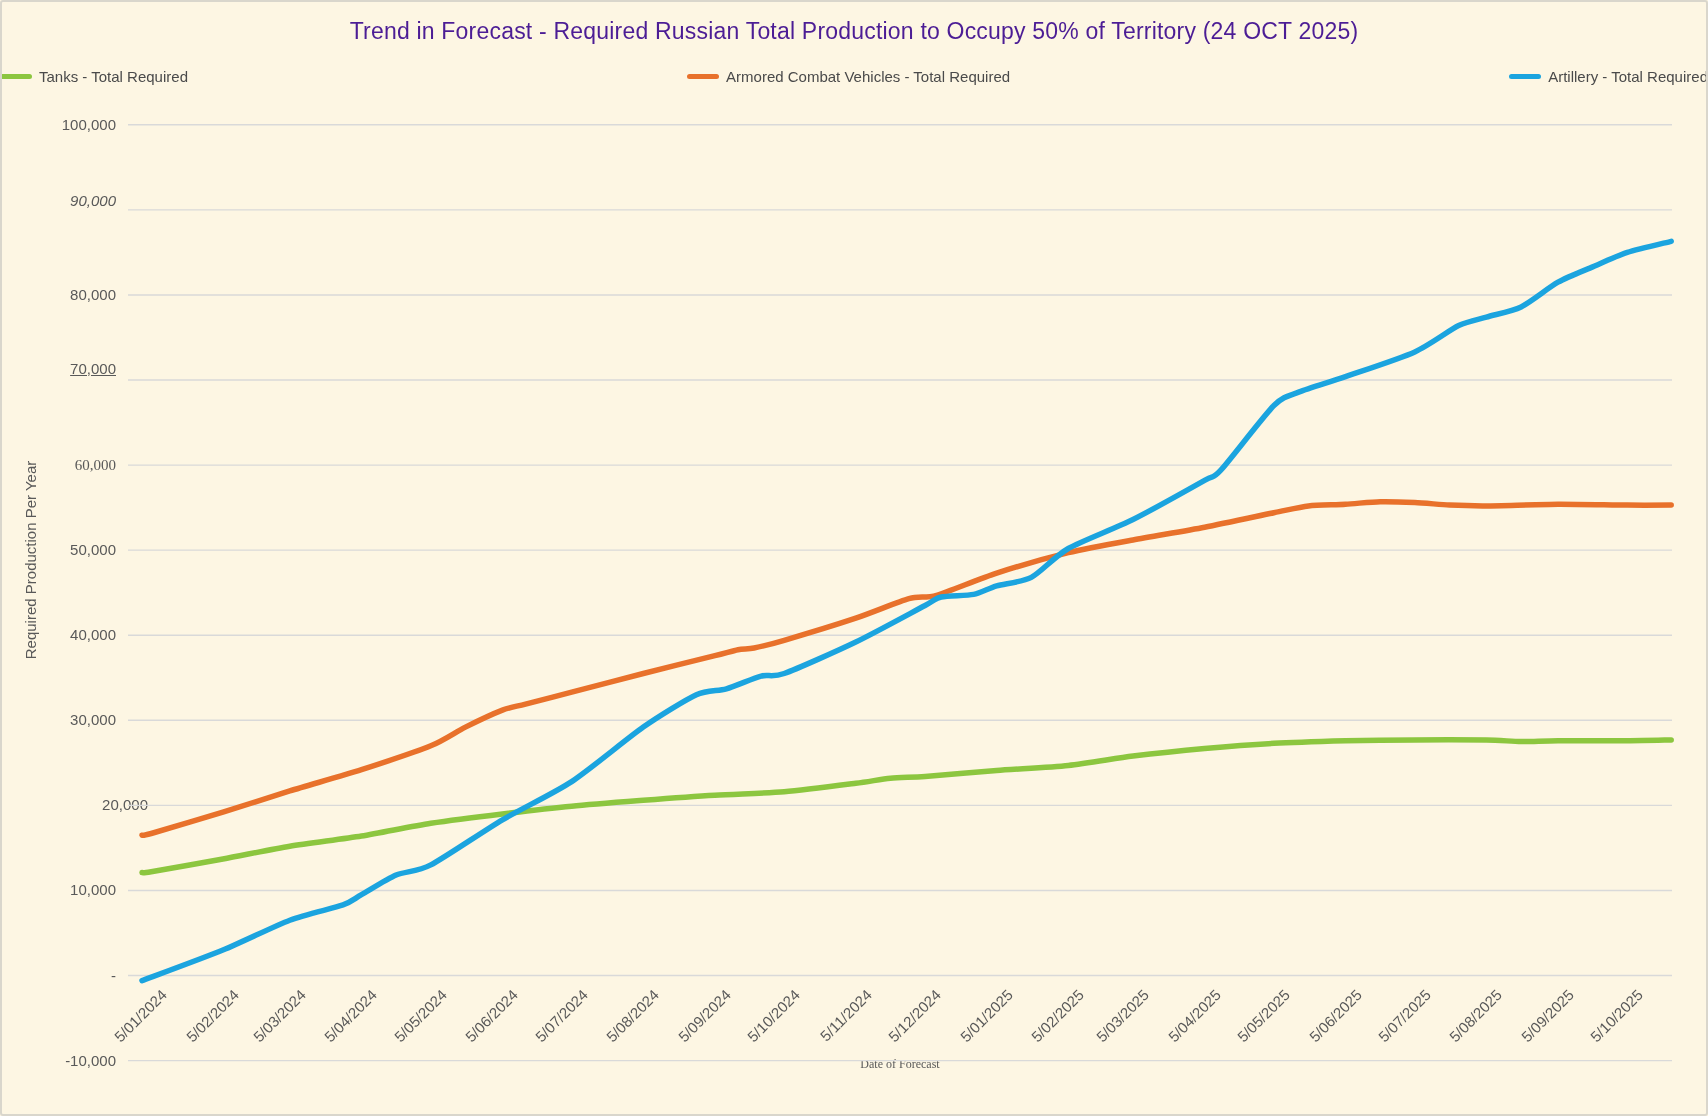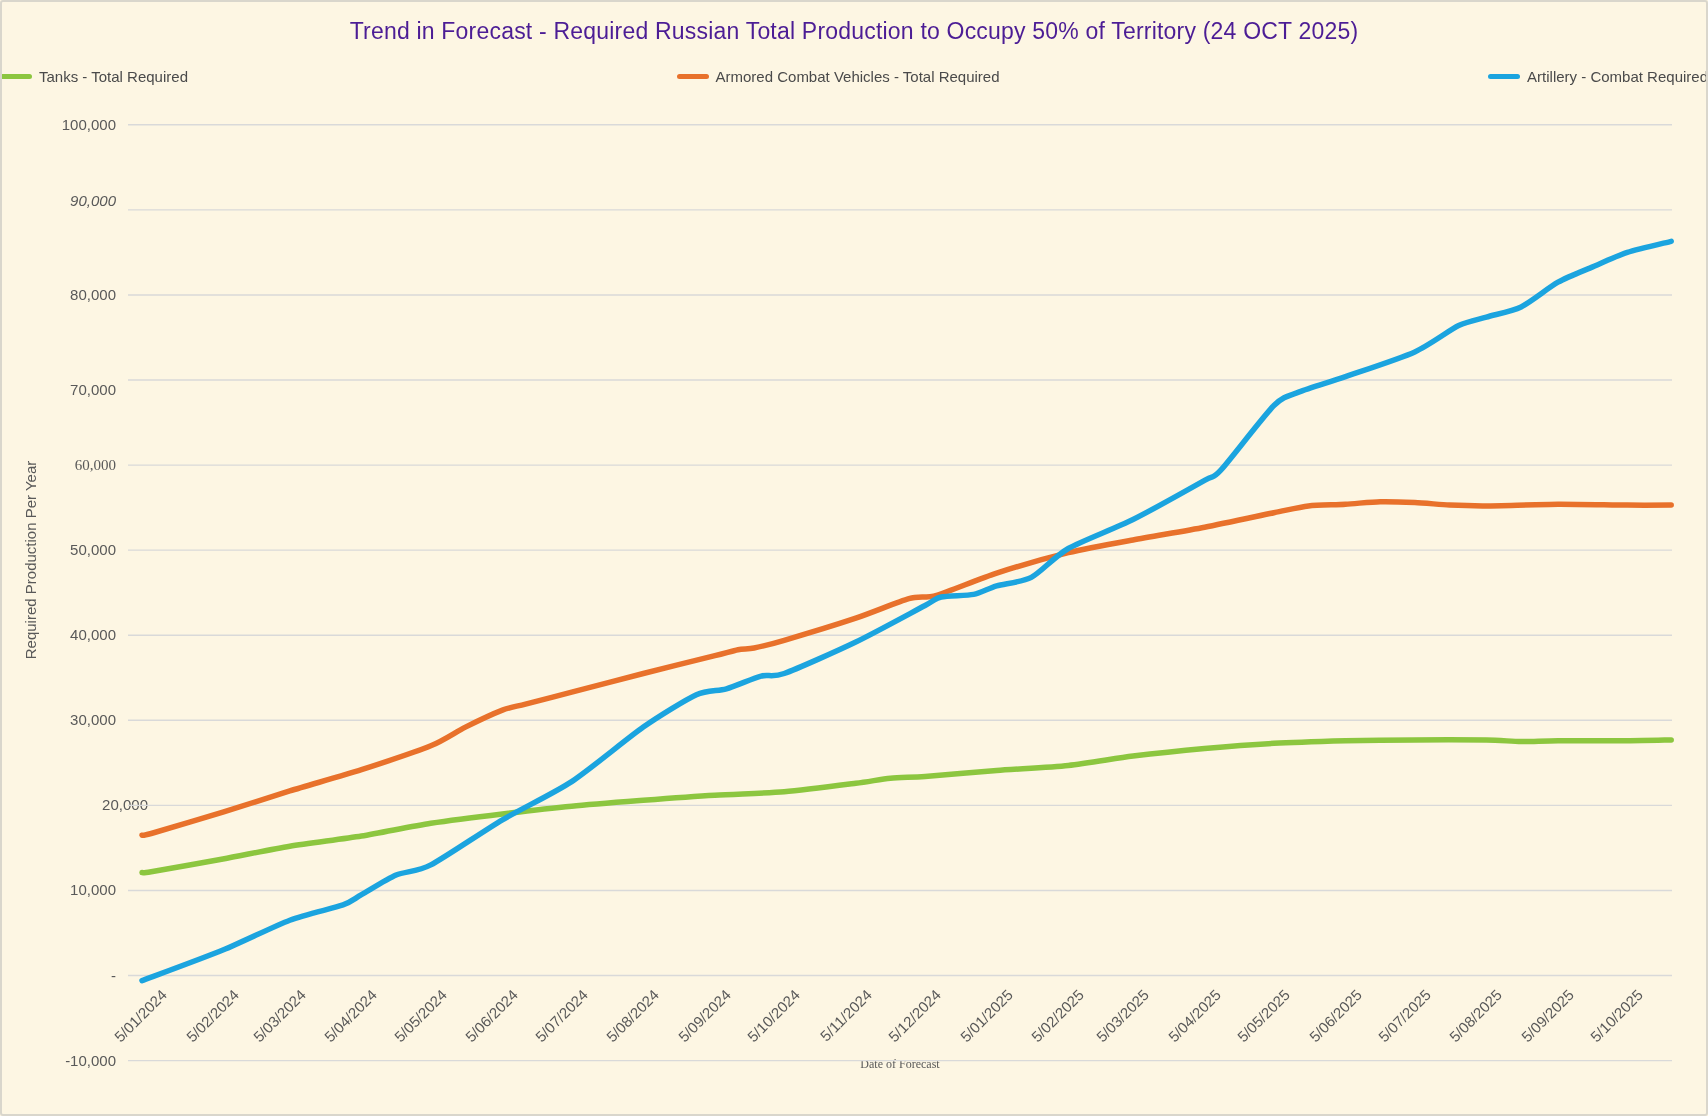--- a/index.html
+++ b/index.html
@@ -53,21 +53,21 @@
     <div class="legend-item">
       <span class="legend-swatch" style="background: rgb(140, 198, 63);"></span>
       <span>Tanks - Total Required</span>
     </div>
     <div class="legend-item">
       <span class="legend-swatch" style="background: rgb(232, 113, 43);"></span>
       <span>Armored Combat Vehicles - Total Required</span>
     </div>
     <div class="legend-item">
       <span class="legend-swatch" style="background: rgb(27, 164, 223);"></span>
-      <span>Artillery - Combat Required</span>
+      <span>Artillery - Total Required</span>
     </div>
   </div>
 
 <svg class="plot" id="plot" width="1708" height="1116" viewBox="0 0 1708 1116">
     <line x1="128" x2="1672" y1="124.79999999999995" y2="124.79999999999995" stroke="#d9d9d9" stroke-width="1.4"></line>
     <line x1="128" x2="1672" y1="209.87272727272727" y2="209.87272727272727" stroke="#d9d9d9" stroke-width="1.4"></line>
     <line x1="128" x2="1672" y1="294.9454545454545" y2="294.9454545454545" stroke="#d9d9d9" stroke-width="1.4"></line>
     <line x1="128" x2="1672" y1="380.0181818181817" y2="380.0181818181817" stroke="#d9d9d9" stroke-width="1.4"></line>
     <line x1="128" x2="1672" y1="465.090909090909" y2="465.090909090909" stroke="#d9d9d9" stroke-width="1.4"></line>
     <line x1="128" x2="1672" y1="550.1636363636363" y2="550.1636363636363" stroke="#d9d9d9" stroke-width="1.4"></line>
@@ -79,21 +79,21 @@
     <line x1="128" x2="1672" y1="1060.6" y2="1060.6" stroke="#d9d9d9" stroke-width="1.4"></line>
     <path d="M142.0,872.6C143.2,872.5 141.1,873.4 151.2,871.7C161.3,870.0 205.5,862.2 222.9,859.0C240.2,855.8 272.5,849.1 289.8,846.2C307.2,843.3 343.8,838.9 361.5,836.0C379.1,833.1 413.1,826.0 430.8,823.2C448.4,820.5 484.7,816.0 502.4,813.9C520.0,811.8 554.0,807.9 571.7,806.2C589.3,804.5 625.4,801.7 643.3,800.3C661.2,798.9 697.3,796.2 714.9,795.2C732.5,794.1 766.6,793.3 784.2,791.8C801.8,790.3 842.5,785.0 855.8,783.3C869.1,781.6 881.8,779.0 890.4,778.2C899.1,777.3 911.8,777.4 925.1,776.5C938.4,775.5 978.8,771.9 996.7,770.5C1014.6,769.1 1051.3,767.2 1068.3,765.4C1085.3,763.6 1116.0,758.2 1133.0,756.0C1150.0,753.9 1187.0,750.0 1204.6,748.4C1222.2,746.8 1256.3,744.2 1273.9,743.3C1291.5,742.3 1327.9,741.2 1345.5,740.7C1363.1,740.3 1397.2,740.0 1414.8,739.9C1432.4,739.8 1473.1,739.7 1486.4,739.9C1499.7,740.1 1512.1,741.5 1521.1,741.6C1530.0,741.7 1544.7,740.8 1558.0,740.7C1571.3,740.6 1613.2,740.8 1627.3,740.7C1641.5,740.6 1665.7,740.0 1671.2,739.9" fill="none" stroke="#8cc63f" stroke-width="5.5" stroke-linecap="round" stroke-linejoin="round"></path>
     <path d="M142.0,835.2C143.2,834.9 141.1,836.3 151.2,833.5C161.3,830.6 205.5,817.5 222.9,812.2C240.2,806.9 272.5,796.2 289.8,790.9C307.2,785.6 343.8,775.3 361.5,769.7C379.1,764.0 417.8,751.1 430.8,745.8C443.7,740.5 456.4,731.6 465.4,727.1C474.4,722.6 494.9,713.0 502.4,710.1C509.9,707.2 516.8,706.4 525.5,704.1C534.1,701.9 556.9,696.1 571.7,692.2C586.4,688.4 625.4,678.1 643.3,673.5C661.2,668.9 703.0,658.6 714.9,655.7C726.7,652.7 733.1,650.7 738.0,649.7C742.9,648.7 748.4,649.2 754.1,648.0C759.9,646.8 771.5,644.1 784.2,640.3C796.9,636.6 840.2,623.4 855.8,618.2C871.4,613.0 898.8,601.5 908.9,598.7C919.0,595.8 925.7,598.4 936.6,595.3C947.6,592.1 980.2,578.5 996.7,573.1C1013.2,567.8 1051.3,556.9 1068.3,552.7C1085.3,548.6 1116.0,543.1 1133.0,540.0C1150.0,536.8 1187.0,530.6 1204.6,527.2C1222.2,523.8 1260.9,515.4 1273.9,512.7C1286.9,510.1 1299.6,507.0 1308.5,505.9C1317.5,504.9 1336.6,504.8 1345.5,504.2C1354.5,503.7 1371.5,501.9 1380.2,501.7C1388.8,501.5 1406.1,502.1 1414.8,502.5C1423.5,502.9 1440.5,504.6 1449.5,505.1C1458.4,505.5 1472.8,506.0 1486.4,505.9C1500.0,505.8 1540.4,504.3 1558.0,504.2C1575.6,504.1 1613.2,505.0 1627.3,505.1C1641.5,505.2 1665.7,505.1 1671.2,505.1" fill="none" stroke="#e8712b" stroke-width="5.5" stroke-linecap="round" stroke-linejoin="round"></path>
     <path d="M142.0,980.6C152.1,976.8 204.4,957.6 222.9,950.0C241.3,942.5 274.8,925.9 289.8,920.2C304.9,914.6 334.0,908.1 343.0,904.9C351.9,901.7 354.8,898.4 361.5,894.7C368.1,891.0 387.4,878.9 396.1,875.1C404.8,871.4 417.5,871.8 430.8,864.9C444.0,858.0 484.7,830.3 502.4,819.8C520.0,809.4 554.0,793.2 571.7,781.6C589.3,770.0 627.7,738.0 643.3,727.1C658.9,716.3 686.0,699.6 696.4,694.8C706.8,690.0 718.3,691.2 726.4,688.8C734.5,686.5 753.9,678.0 761.1,676.1C768.3,674.2 772.3,677.8 784.2,673.5C796.0,669.3 838.2,650.5 855.8,642.0C873.4,633.5 914.4,611.1 925.1,605.5C935.8,599.8 935.2,598.3 941.3,597.0C947.3,595.6 966.7,595.8 973.6,594.4C980.5,593.0 989.5,588.0 996.7,585.9C1003.9,583.8 1022.4,582.1 1031.3,577.4C1040.3,572.7 1055.6,555.7 1068.3,548.5C1081.0,541.2 1116.0,528.0 1133.0,519.5C1150.0,511.0 1193.6,486.6 1204.6,480.4C1215.6,474.2 1212.1,479.6 1220.8,470.2C1229.4,460.8 1264.1,415.3 1273.9,405.5C1283.7,395.8 1290.4,395.5 1299.3,391.9C1308.3,388.3 1331.1,381.6 1345.5,376.6C1359.9,371.6 1400.7,358.3 1414.8,351.9C1429.0,345.6 1449.7,329.9 1458.7,325.6C1467.7,321.2 1478.6,319.4 1486.4,317.1C1494.2,314.7 1512.1,311.2 1521.1,306.9C1530.0,302.5 1549.1,287.2 1558.0,282.2C1567.0,277.2 1584.0,270.6 1592.7,266.9C1601.3,263.1 1617.5,255.6 1627.3,252.4C1637.1,249.2 1665.7,242.7 1671.2,241.3" fill="none" stroke="#1ba4df" stroke-width="5.5" stroke-linecap="round" stroke-linejoin="round"></path>
   </svg>
 
 <div id="yticks">
     <div class="ytick" style="top: 114.8px;">100,000</div>
     <div class="ytick" style="top: 191px; font-style: italic;">90,000</div>
     <div class="ytick" style="top: 284.945px;">80,000</div>
-    <div class="ytick" style="top: 380px;">70,000</div>
+    <div class="ytick" style="top: 359px; text-decoration: underline;">70,000</div>
     <div class="ytick" style="top: 455.091px; font-family: Liberation Serif, serif;">60,000</div>
     <div class="ytick" style="top: 540.164px;">50,000</div>
     <div class="ytick" style="top: 625.236px;">40,000</div>
     <div class="ytick" style="top: 710.309px;">30,000</div>
     <div class="ytick" style="top: 795.382px; margin-left: 32px;">20,000</div>
     <div class="ytick" style="top: 880.455px;">10,000</div>
     <div class="ytick" style="top: 965.527px;">-</div>
     <div class="ytick" style="top: 1050.6px;">-10,000</div>
   </div>
 <div id="xticks">

